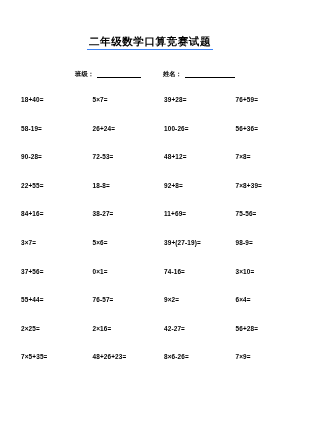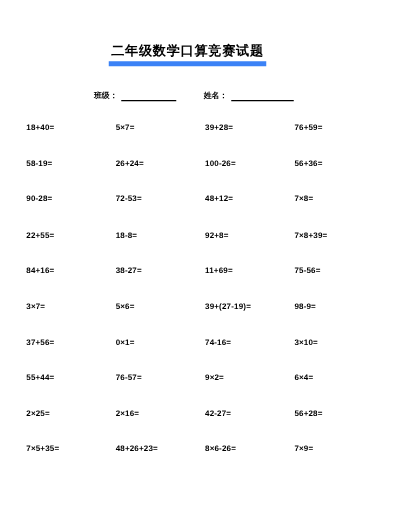--- a/index.html
+++ b/index.html
@@ -27,21 +27,21 @@
     padding-top: 31px;
     text-align: center;
   }
   .doc-title {
     display: inline-block;
     font-size: 10.5px;
     font-weight: bold;
     letter-spacing: 0.6px;
     line-height: 13px;
     color: #000;
-    border-bottom: 4px solid #3b82f6;
+    border-bottom: 1px solid #3b82f6;
     padding: 0 2px 1px 2px;
     white-space: nowrap;
   }
   
   .id-row {
     margin-top: 20px;
     display: flex;
     justify-content: center;
     align-items: flex-end;
     gap: 22px;

